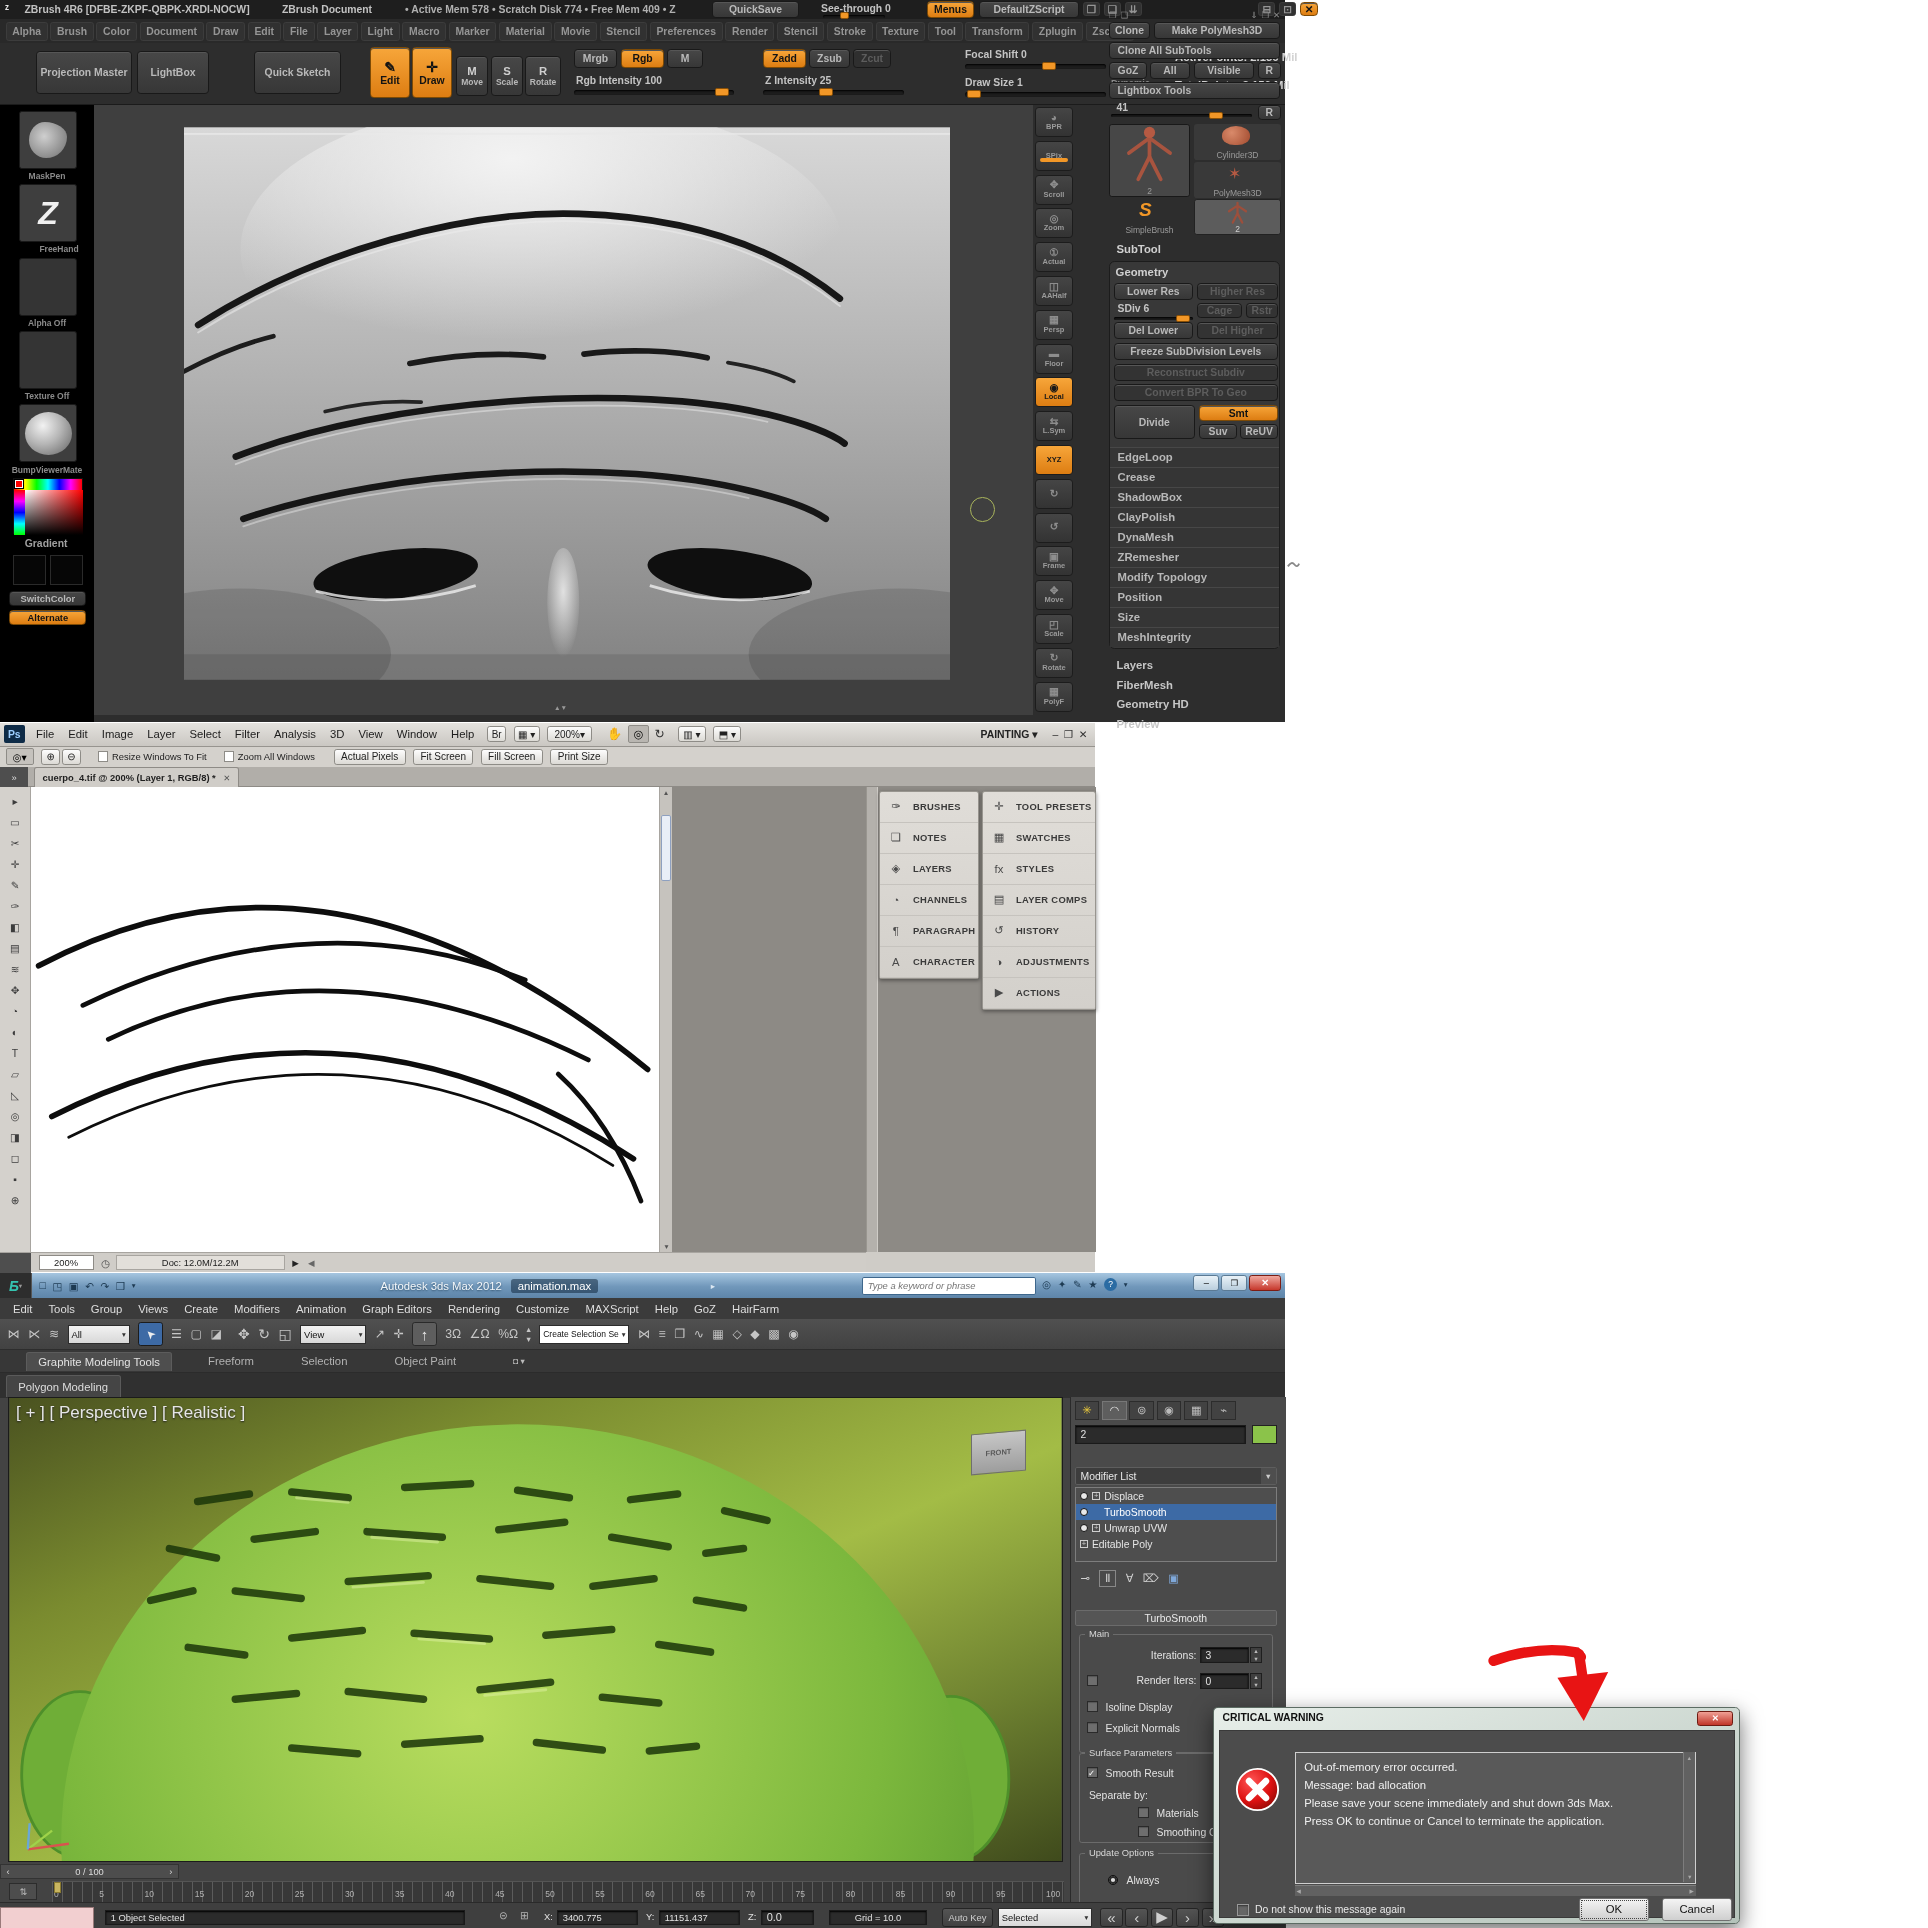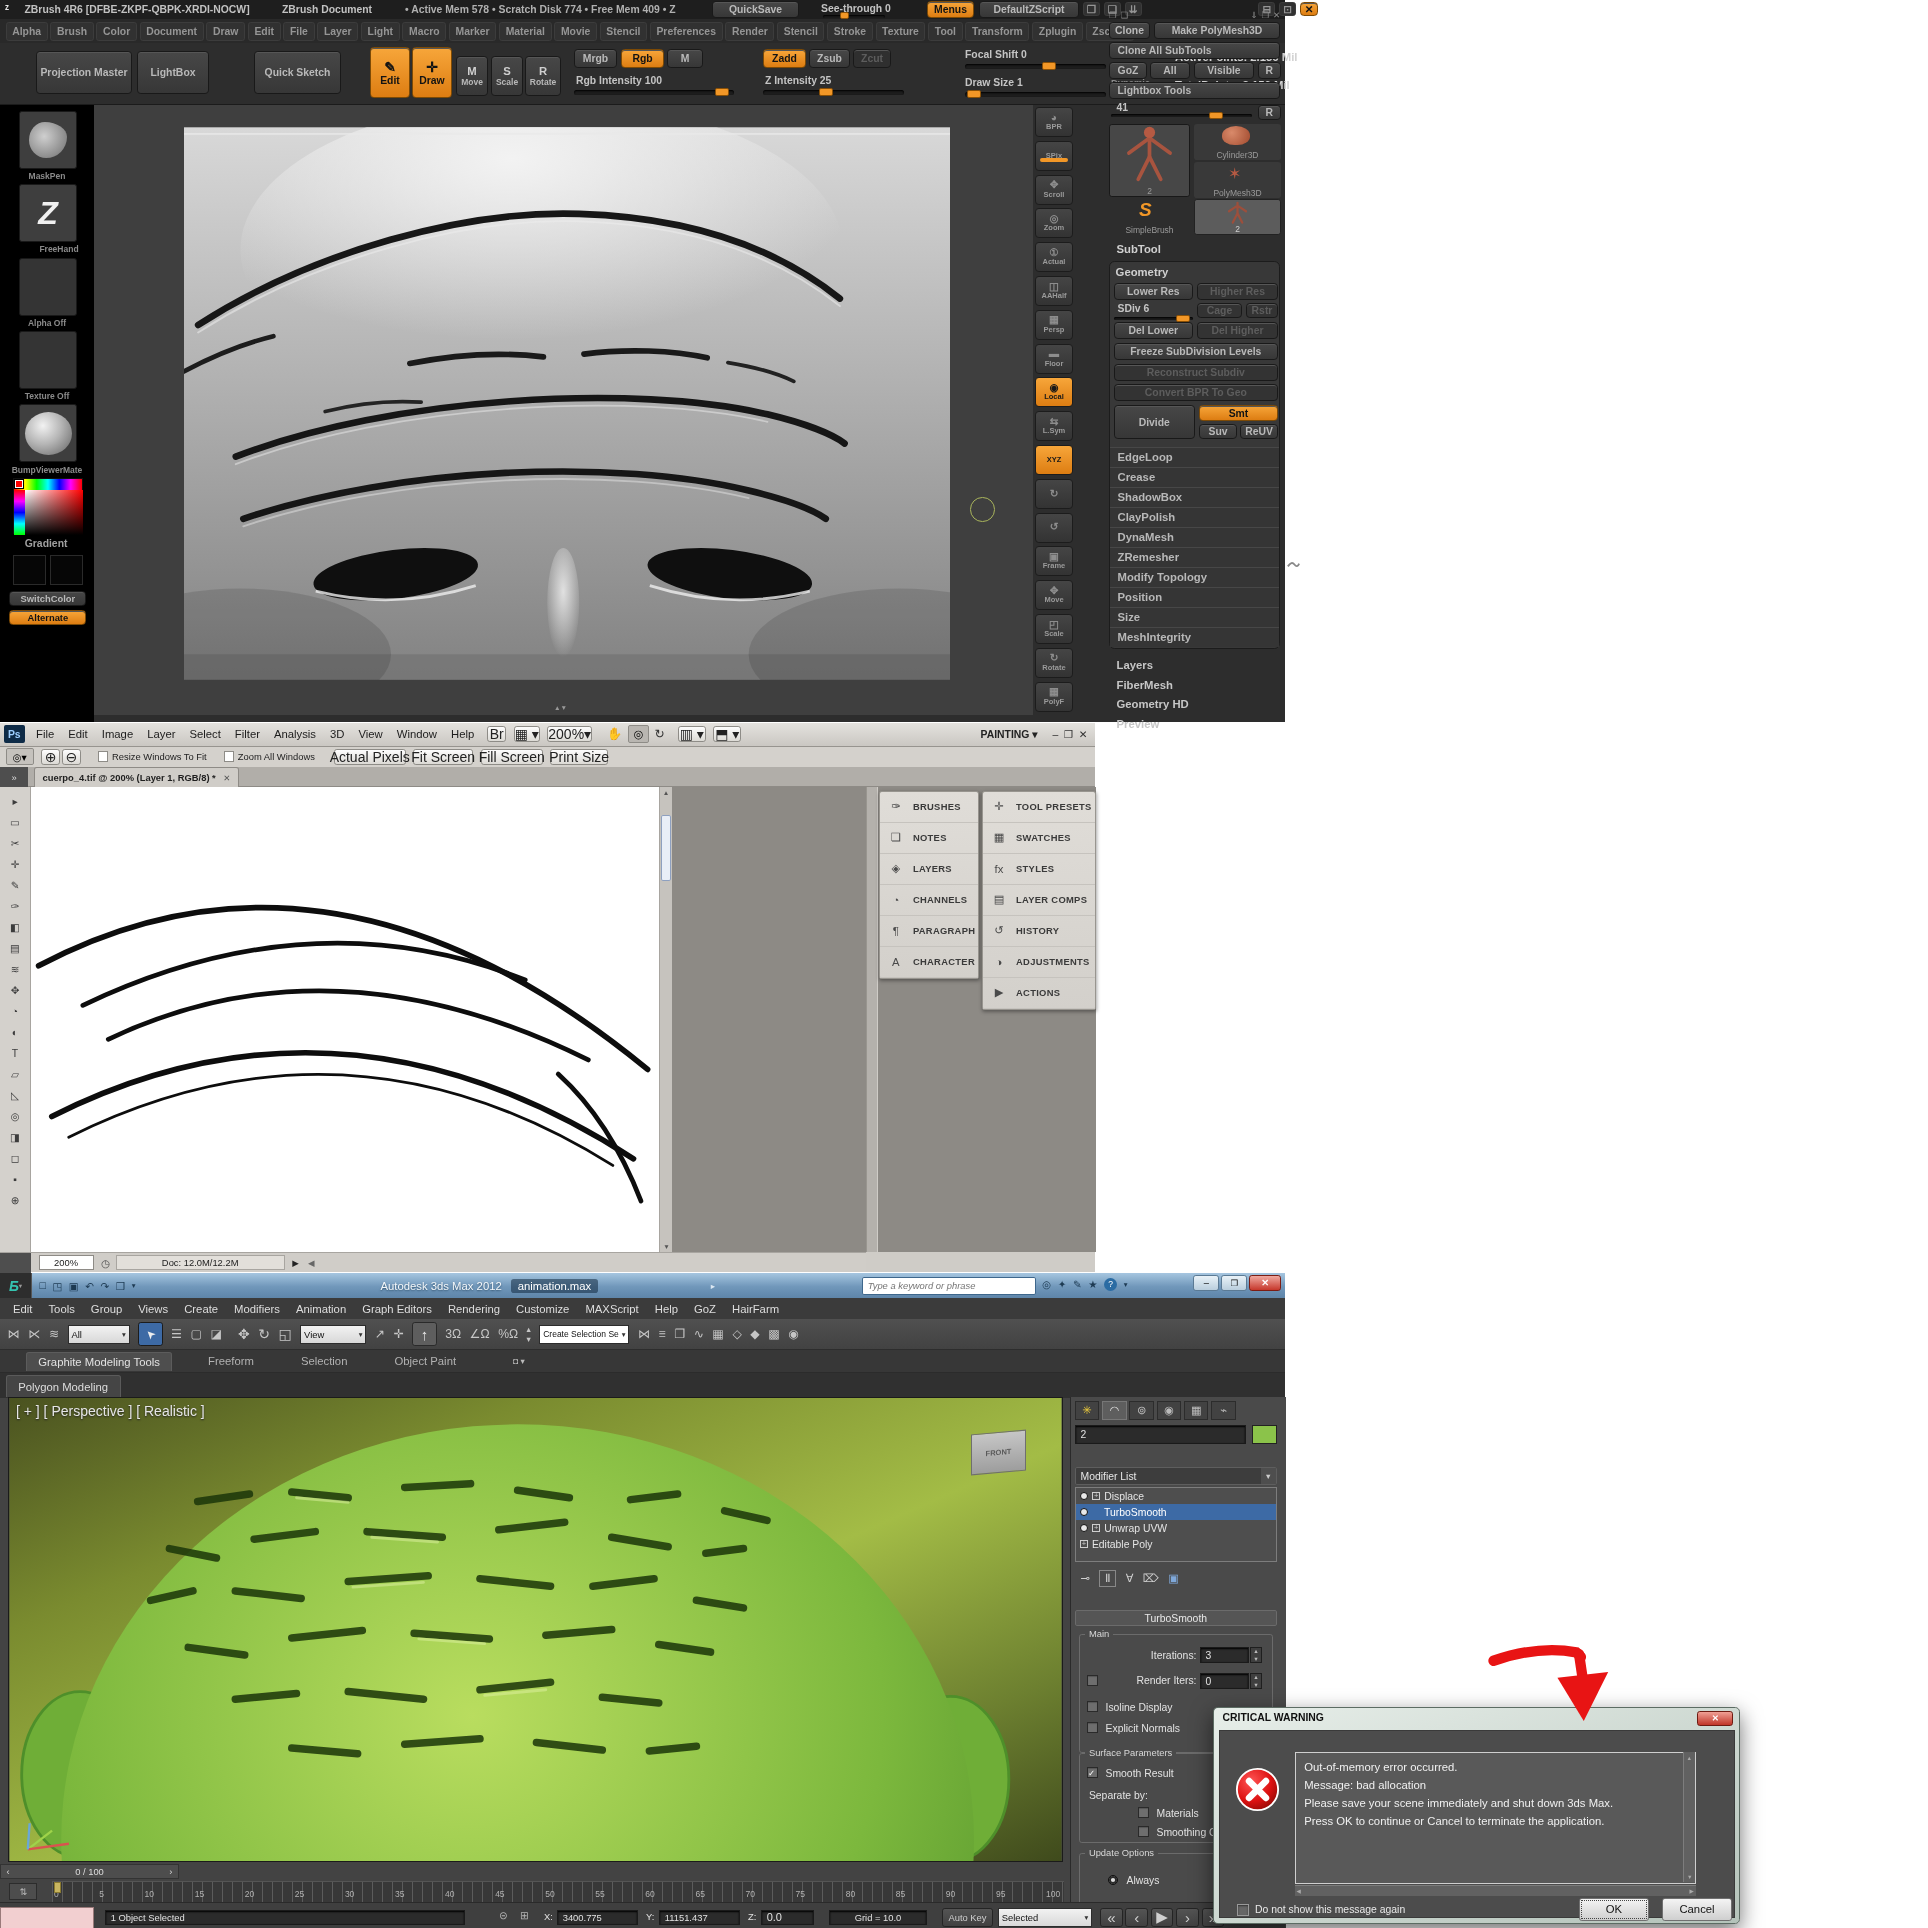--- a/index.html
+++ b/index.html
@@ -21,21 +21,21 @@
 .zb-thumb{position:absolute;width:58px;height:58px;background:#3e3e3e;border:0.9px solid #191919;border-radius:2.8px;overflow:hidden}
 .zb-tlbl{position:absolute;width:94px;text-align:center;font-size:8.5px;color:#8a8a8a;font-weight:bold}
 .zb-row{border-top:0.9px solid #474747;background:#353535;color:#b8b8b8;font-weight:bold;font-size:11.3px;line-height:19px;padding-left:7.5px}
 .rs-item{width:38px;height:30px;margin:0 0 3.8px 0;background:linear-gradient(#454545,#333);border:0.9px solid #1c1c1c;border-radius:3.8px;display:flex;flex-direction:column;align-items:center;justify-content:center;color:#9a9a9a;font-size:7.5px;font-weight:bold;line-height:8.5px}
 .rs-item .ic{font-size:10.4px;color:#8d8d8d;line-height:10.4px}
 .rs-item.on{background:linear-gradient(#f7a63a,#dd7d12);color:#181818}
 .rs-item.on .ic{color:#181818}
 
 #ps{left:0;top:723px;width:1095px;height:549px;background:#cfccc7}
 .ps-menu{font-size:11.3px;color:#1c1c1c;white-space:nowrap}
-.ps-btn{background:linear-gradient(#fdfdfd,#dcdad5);border:0.9px solid #8e8c87;border-radius:2.8px;font-size:14px;color:#222;display:flex;align-items:center;justify-content:center;white-space:nowrap}
+.ps-btn{background:linear-gradient(#fdfdfd,#dcdad5);border:0.9px solid #8e8c87;border-radius:2.8px;font-size:10px;color:#222;display:flex;align-items:center;justify-content:center;white-space:nowrap}
 .ps-cb{width:10.4px;height:10.4px;background:#fff;border:0.9px solid #8e8c87;display:inline-block}
 .ps-olbl{font-size:9.4px;color:#222;white-space:nowrap}
 .ps-prow{display:flex;align-items:center;height:31px;border-bottom:0.9px solid #c6c3be;padding-left:7.5px;gap:8.5px}
 .ps-picon{width:17px;text-align:center;font-size:11.3px;color:#4a4a4a}
 .ps-plbl{font-size:9.4px;font-weight:bold;color:#3a3a3a;letter-spacing:0.3px}
 .ps-panel{background:linear-gradient(#e0ddd8,#d3d0cb);border:0.9px solid #98958f;border-radius:2.8px;box-shadow:0.9px 1.9px 3.8px rgba(0,0,0,.35)}
 .ps-tool{height:21px;display:flex;align-items:center;justify-content:center;color:#3c3c3c;font-size:10.4px}
 
 #mx{left:0;top:1273px;width:1285px;height:655px;background:#434343}
 .mx-menu{font-size:11.3px;color:#dedede;white-space:nowrap}
@@ -751,21 +751,21 @@
             <path d="M680 375 l50 -5"></path>
       </g>
       <g stroke="#dff2a2" stroke-width="3" stroke-linecap="round" opacity=".5" fill="none">
         <path d="M305 106 l55 5"></path>
             <path d="M385 148 l70 5"></path>
             <path d="M365 201 l75 -5"></path>
             <path d="M435 256 l70 5"></path>
             <path d="M505 316 l65 -6"></path>
       </g>
     </svg>
-    <span class="a" style="left:7.5px;top:4.7px;font-size:14px;color:#e6e6e6;text-shadow:0 0.9px 1.9px #222">[ + ] [ Perspective ] [ Realistic ]</span>
+    <span class="a" style="left:7.5px;top:4.7px;font-size:17px;color:#e6e6e6;text-shadow:0 0.9px 1.9px #222">[ + ] [ Perspective ] [ Realistic ]</span>
     <div class="a ctr" style="left:962px;top:34px;width:55px;height:41px;background:linear-gradient(#c6c6c6,#9d9d9d);border:0.9px solid #6f6f6f;transform:skewY(-5deg);font-size:7.5px;color:#5a5a5a;font-weight:bold">FRONT</div>
     <svg class="a" style="left:11.3px;bottom:5.6px" width="66" height="43" viewBox="0 0 70 46">
       <path d="M8 40 L34 20" stroke="#9fd34a" stroke-width="2.5"></path>
           <path d="M8 40 L52 34" stroke="#d9534f" stroke-width="2.5"></path>
           <path d="M8 40 L10 12" stroke="#6aa7d8" stroke-width="2.5"></path>
     </svg>
   </div>
 
   <div class="a" style="left:1070px;top:124px;width:216px;height:531px;background:#4a4a4a;border-left:0.9px solid #2a2a2a">
     <div class="fx" style="gap:2.8px;padding:3.8px 0 0 3.8px">

